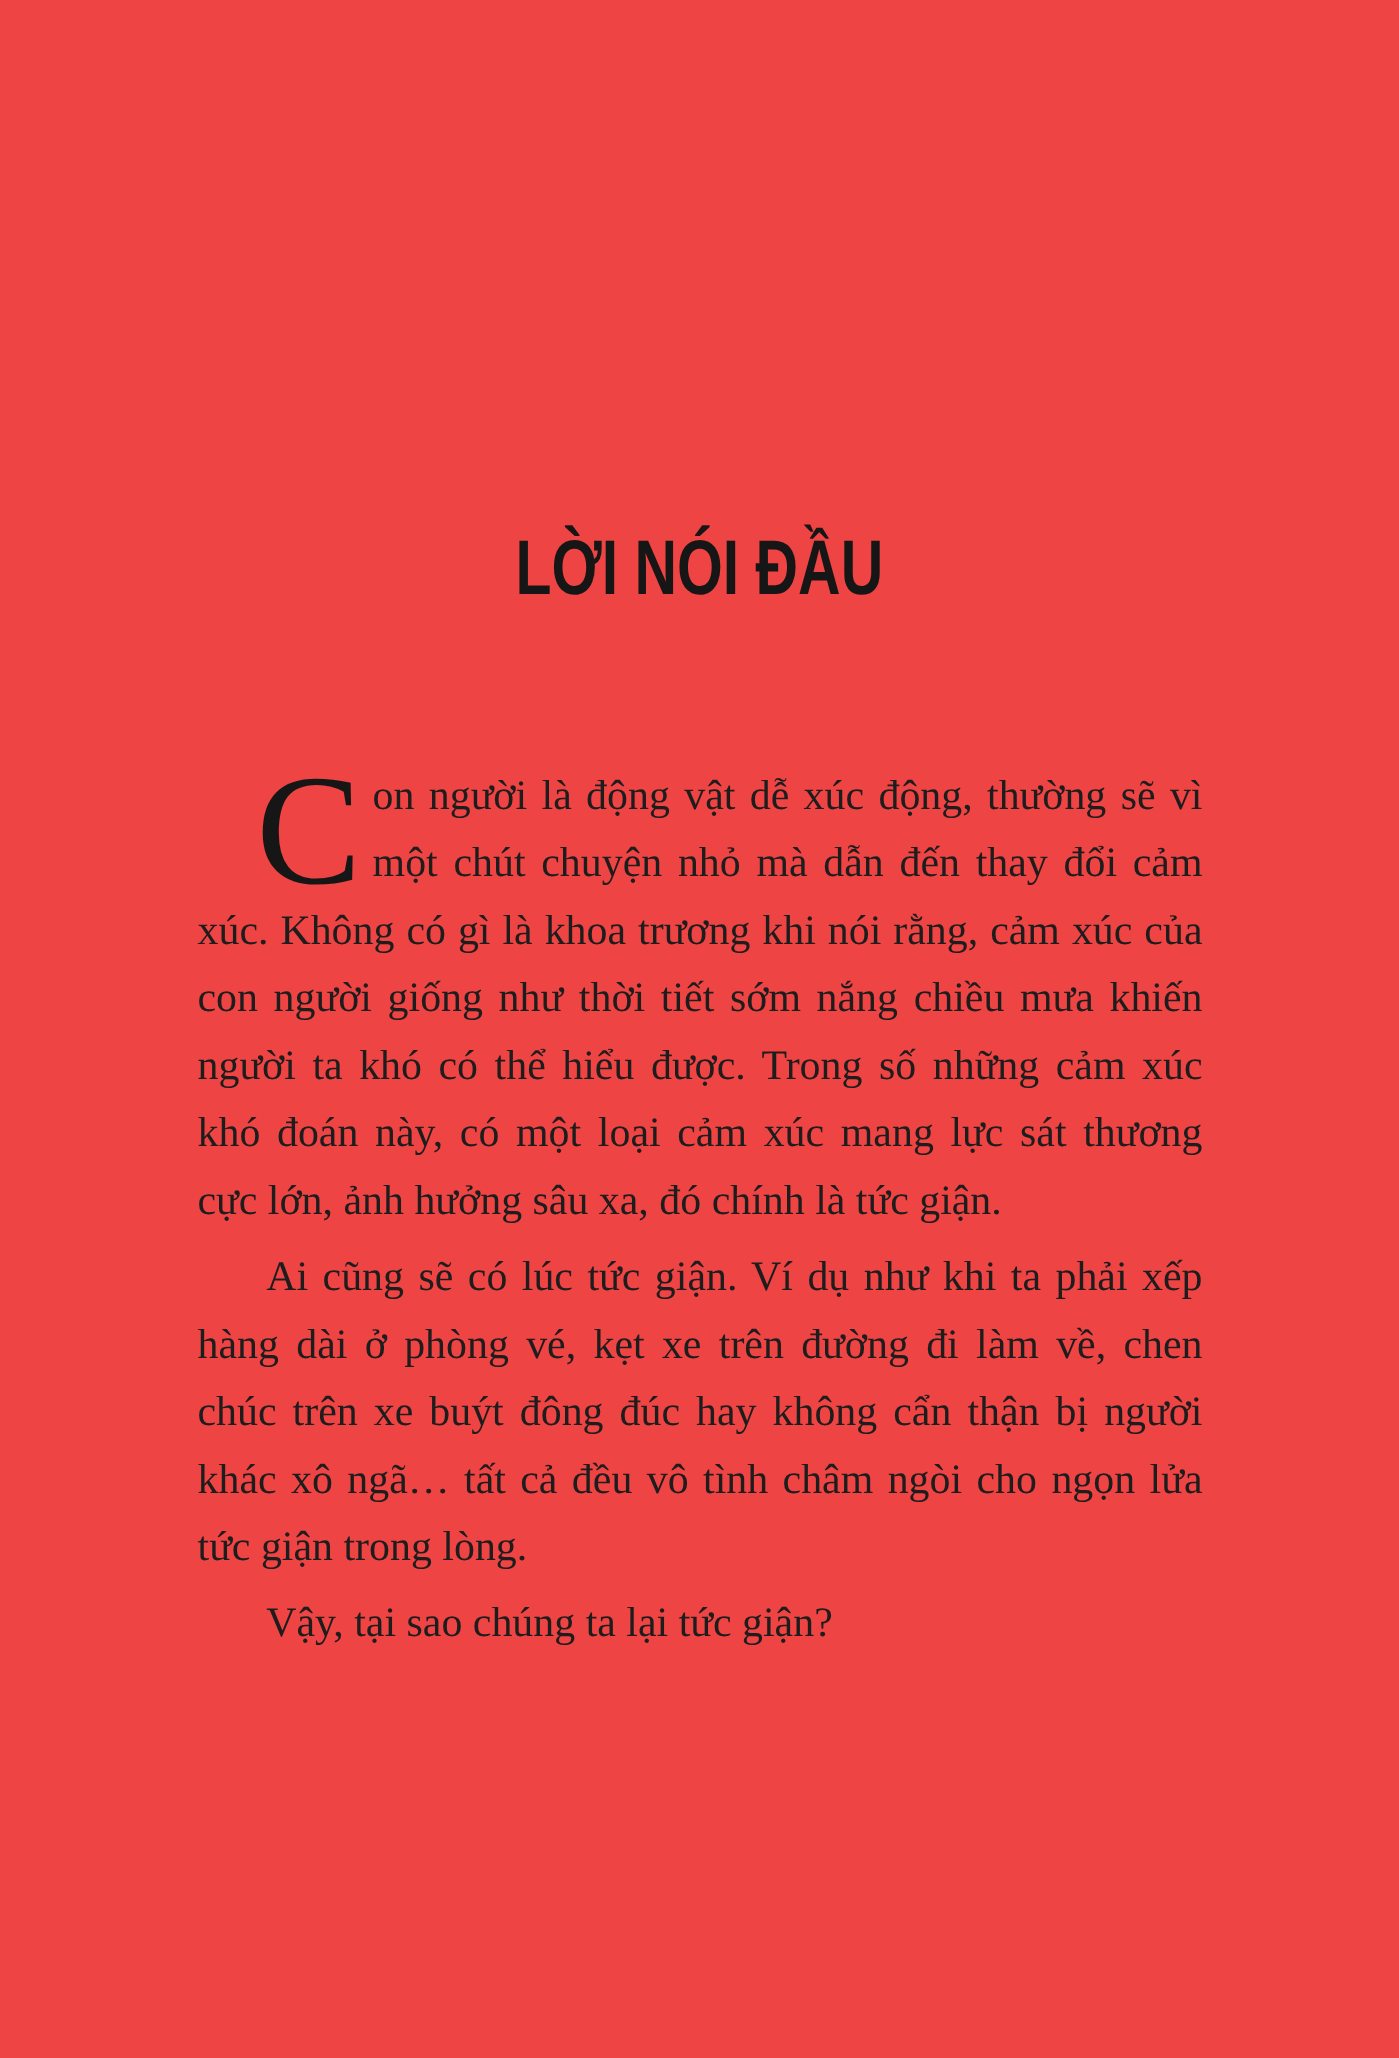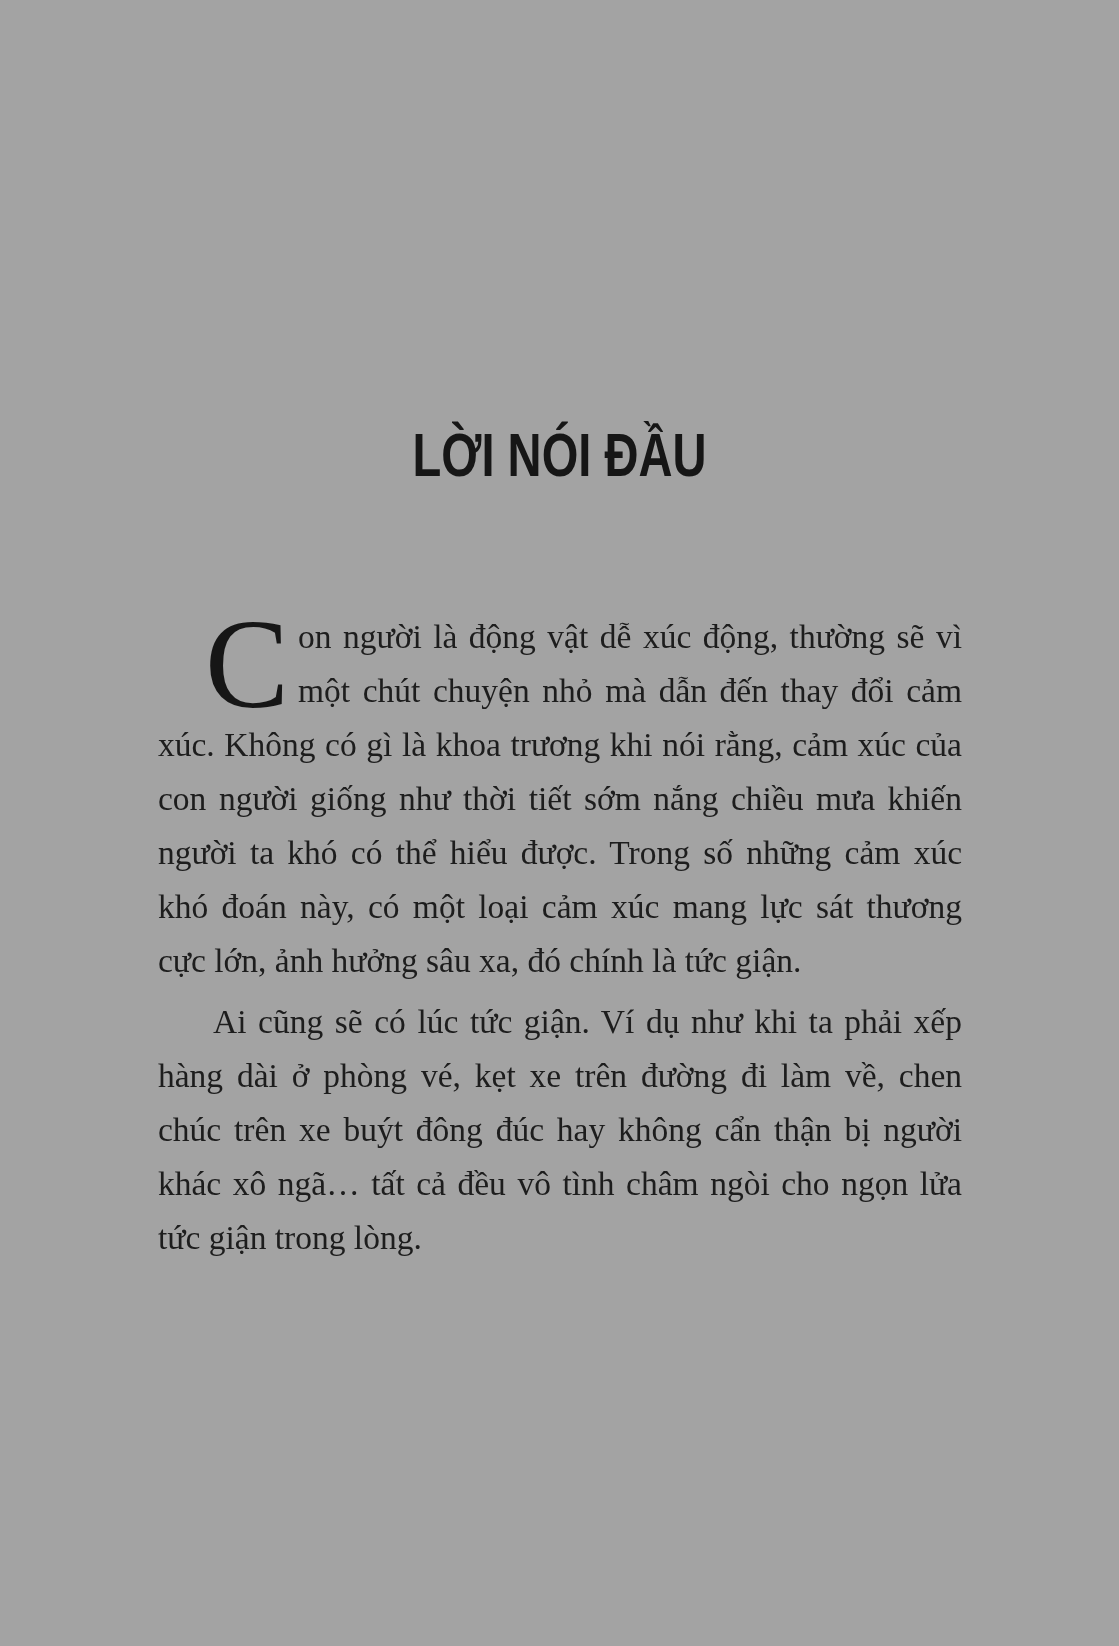--- a/index.html
+++ b/index.html
@@ -4,21 +4,21 @@
 <style>
   html, body {
     margin: 0;
     padding: 0;
     background: #ffffff;
   }
   .page {
     position: relative;
     width: 1119px;
     height: 1646px;
-    background: #a3a3a3;
+    background: #ef4444;
     color: #1d1d1d;
     overflow: hidden;
   }
   .title-wrap {
     position: absolute;
     top: 422px;
     left: 0;
     width: 100%;
     text-align: center;
   }
@@ -75,16 +75,19 @@
   <div class="body-text">
 
     <p class="first-para">
       <span class="drop-cap">C</span><span>on người là động vật dễ xúc động, thường sẽ vì một chút chuyện nhỏ mà dẫn đến thay đổi cảm xúc. Không có gì là khoa trương khi nói rằng, cảm xúc của con người giống như thời tiết sớm nắng chiều mưa khiến người ta khó có thể hiểu được. Trong số những cảm xúc khó đoán này, có một loại cảm xúc mang lực sát thương cực lớn, ảnh hưởng sâu xa, đó chính là tức giận.</span>
     </p>
 
     <p>
       <span>Ai cũng sẽ có lúc tức giận. Ví dụ như khi ta phải xếp hàng dài ở phòng vé, kẹt xe trên đường đi làm về, chen chúc trên xe buýt đông đúc hay không cẩn thận bị người khác xô ngã… tất cả đều vô tình châm ngòi cho ngọn lửa tức giận trong lòng.</span>
     </p>
 
+    <p>
+      <span>Vậy, tại sao chúng ta lại tức giận?</span>
+    </p>
 
 
   </div>
 </div>
 
 </body></html>

